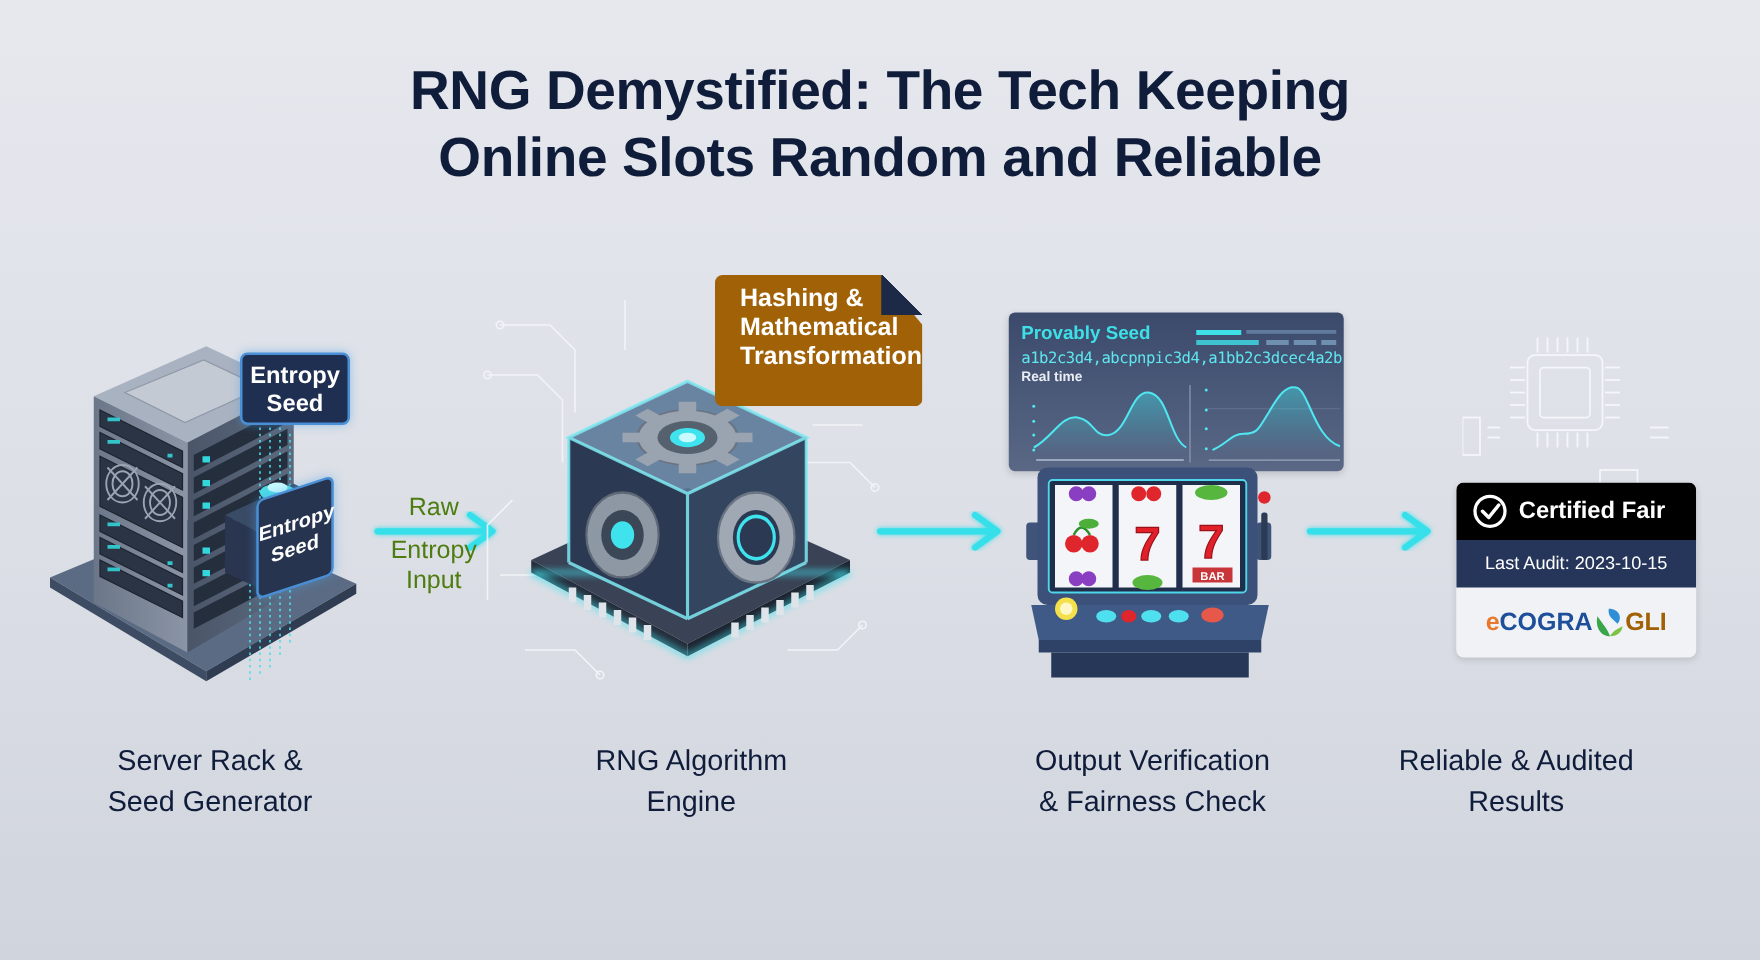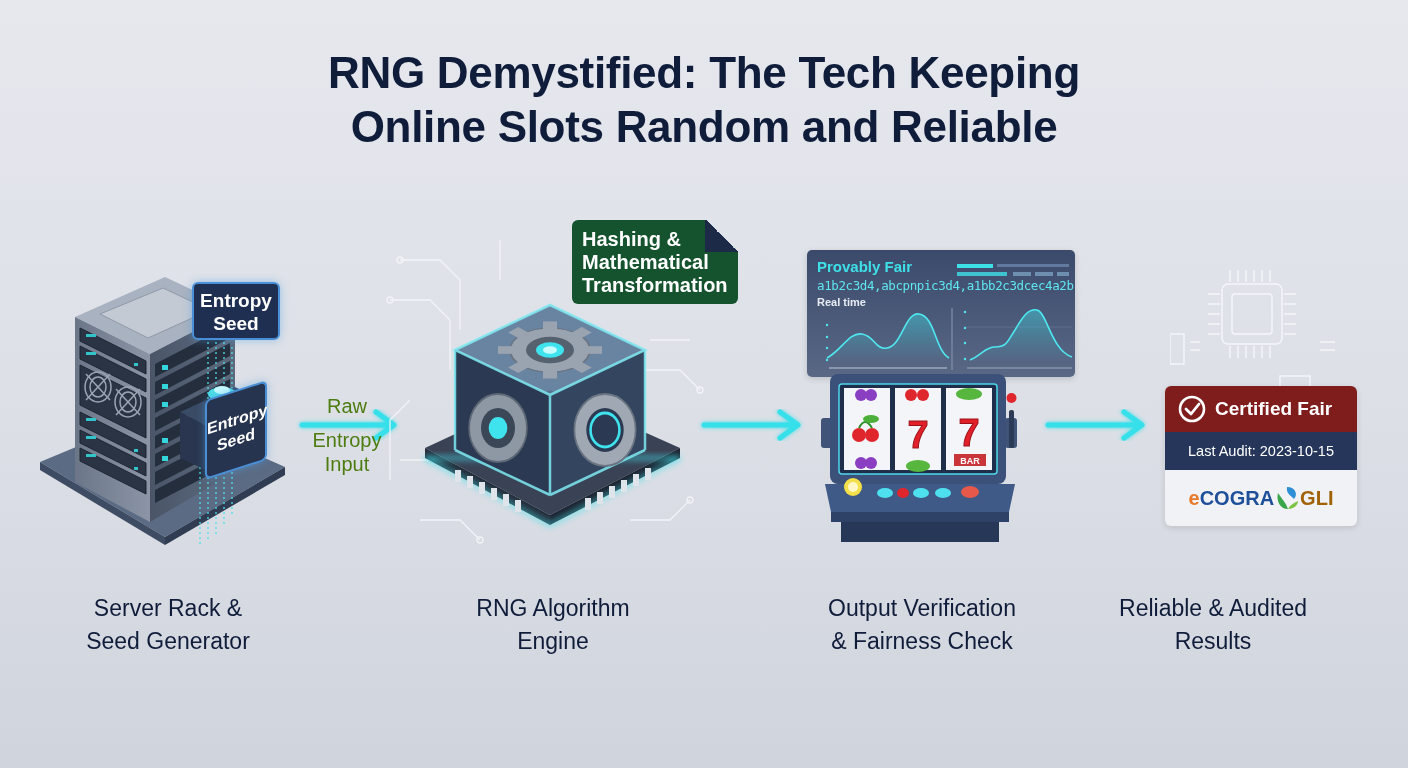--- a/index.html
+++ b/index.html
@@ -37,23 +37,23 @@
   .rack-wrap { position: absolute; left: 30px; top: 262px; width: 270px; height: 290px; }
   .badge-dark {
     position: absolute; background: #1f2f52; color: #fff; border: 2px solid #4a8fd6;
     border-radius: 6px; text-align: center; font-weight: 600;
     box-shadow: 0 0 8px rgba(74,160,230,0.5);
   }
 
   
   .engine-wrap { position: absolute; left: 400px; top: 280px; width: 300px; height: 260px; }
   .note-card {
-    position: absolute; left: 572px; top: 220px; width: 166px; height: 84px;
-    background: #14532d; color: #fff; border-radius: 6px;
-    font-size: 20px; line-height: 23px; font-weight: 600; padding: 8px 10px;
+    position: absolute; left: 572px; top: 220px; width: 166px; height: 105px;
+    background: #a16207; color: #fff; border-radius: 6px;
+    font-size: 20px; line-height: 23px; font-weight: 600; padding: 8px 20px;
     clip-path: polygon(0 0, 80% 0, 100% 38%, 100% 100%, 0 100%);
   }
   .note-fold {
     position: absolute; left: 705px; top: 220px; width: 34px; height: 32px;
     background: linear-gradient(225deg, transparent 50%, #1c2a47 50%);
   }
 
   
   .dash {
     position: absolute; left: 807px; top: 250px; width: 268px; height: 127px;
@@ -67,21 +67,21 @@
   
   .slot-wrap { position: absolute; left: 815px; top: 368px; width: 210px; height: 175px; }
 
   
   .cert {
     position: absolute; left: 1165px; top: 386px; width: 192px; height: 140px;
     border-radius: 6px; overflow: hidden; background: #f1f2f5;
     box-shadow: 0 2px 6px rgba(0,0,0,0.12);
   }
   .cert-top {
-    height: 46px; background: #7f1d1d; color: #fff; display: flex; align-items: center;
+    height: 46px; background: #000000; color: #fff; display: flex; align-items: center;
     padding-left: 12px; gap: 8px; font-size: 19px; font-weight: 600;
   }
   .cert-mid {
     height: 38px; background: #25365a; color: #fff; font-size: 14.5px;
     display: flex; align-items: center; justify-content: center;
   }
   .cert-bot {
     height: 56px; display: flex; align-items: center; justify-content: center; gap: 0;
     font-size: 20px; font-weight: 700;
   }
@@ -323,21 +323,21 @@
         </feMerge>
       </filter>
     </defs>
   <g filter="url(#glow2)" stroke="#35e0ea" stroke-width="5" stroke-linecap="round" stroke-linejoin="round" fill="none">
     <line x1="8" y1="21" x2="100" y2="21"></line>
     <polyline points="84,8 102,21 84,34"></polyline>
   </g>
 </svg>
 
 <div class="dash">
-  <div class="dash-title">Provably Fair</div>
+  <div class="dash-title">Provably Seed</div>
   <div class="dash-hash">a1b2c3d4,abcpnpic3d4,a1bb2c3dcec4a2b</div>
   <div class="dash-sub">Real time</div>
   <svg style="position:absolute; left:0; top:0;" width="268" height="127" viewBox="0 0 268 127">
     <defs>
       <linearGradient id="areaFill" x1="0" y1="0" x2="0" y2="1">
         <stop offset="0" stop-color="#3ee0e8" stop-opacity="0.45"></stop>
         <stop offset="1" stop-color="#3ee0e8" stop-opacity="0"></stop>
       </linearGradient>
     </defs>
 

